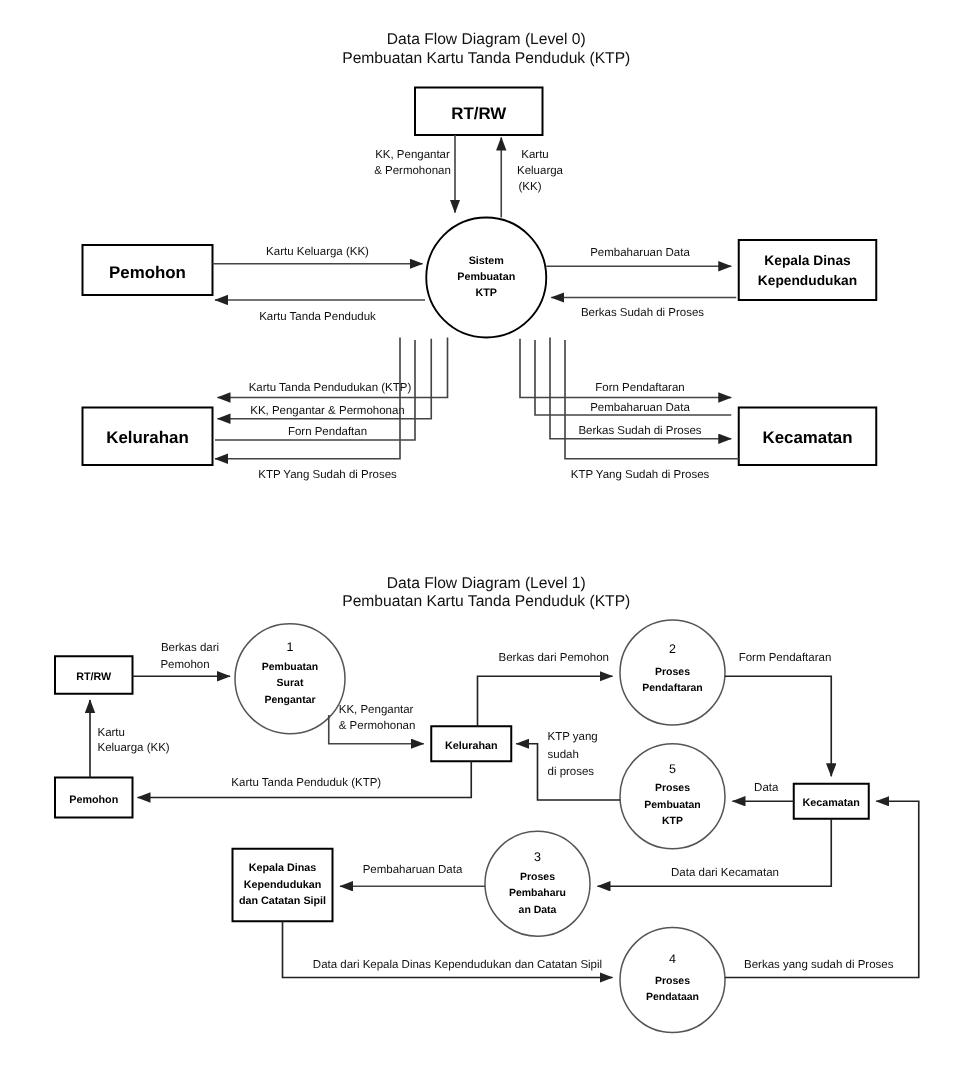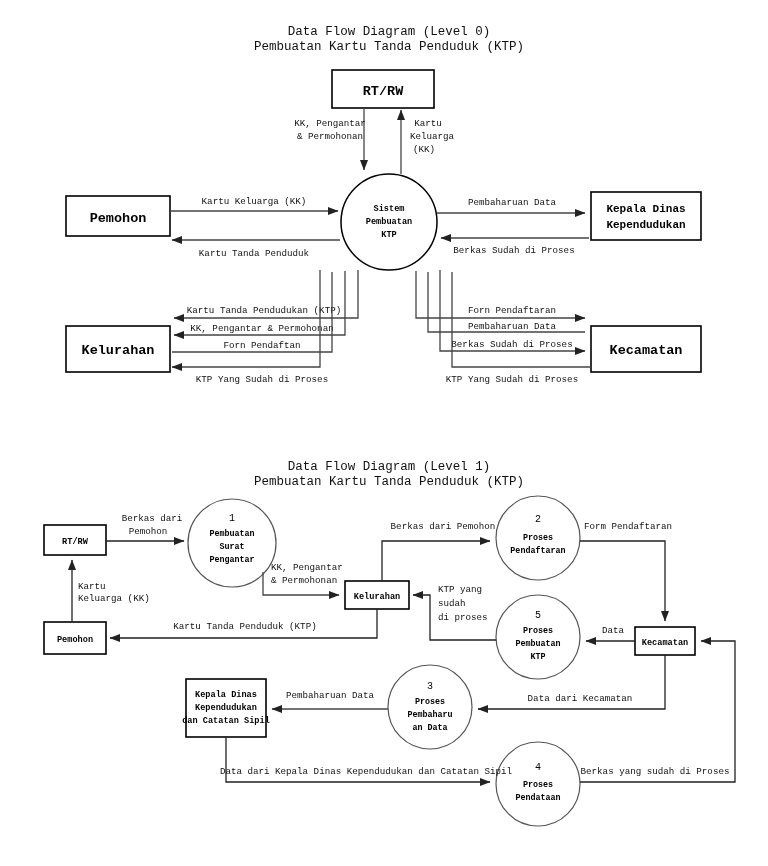--- a/index.html
+++ b/index.html
@@ -1,17 +1,17 @@
 <!DOCTYPE html>
 <html><head>
 <meta charset="utf-8">
 <style>
   html,body{margin:0;padding:0;background:#ffffff;}
   body{width:768px;height:866px;font-family:"Liberation Sans",sans-serif;color:#000;overflow:hidden;}
-  #stage{position:relative;width:656px;height:866px;font-family:Liberation Mono, monospace;}
+  #stage{position:relative;width:656px;height:866px;}
   svg{position:absolute;top:0;left:0;width:768px;height:866px;}
   .ttl{font-size:12.5px;text-anchor:middle;fill:#111;}
   .ent{font-size:13.5px;font-weight:bold;text-anchor:middle;fill:#000;}
   .ent-sm{font-size:8.6px;font-weight:bold;text-anchor:middle;fill:#000;}
   .ent-md{font-size:11px;font-weight:bold;text-anchor:middle;fill:#000;}
   .proc-n{font-size:10px;text-anchor:middle;fill:#000;}
   .proc-t{font-size:8.4px;font-weight:bold;text-anchor:middle;fill:#000;}
   .lbl{font-size:9.2px;text-anchor:middle;fill:#111;}
   .lbl-l{font-size:9.2px;text-anchor:start;fill:#111;}
   .bx{fill:#ffffff;stroke:#000;stroke-width:1.6;}

